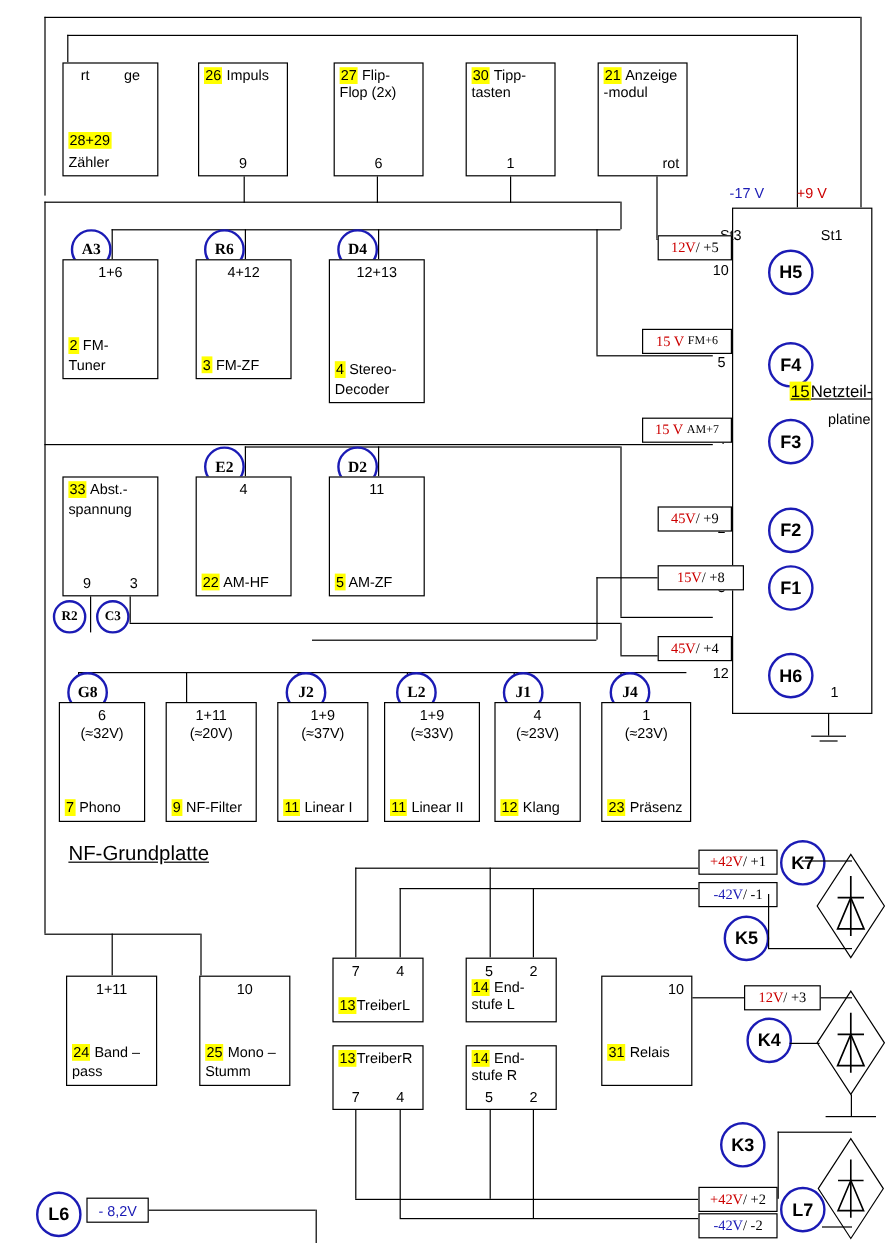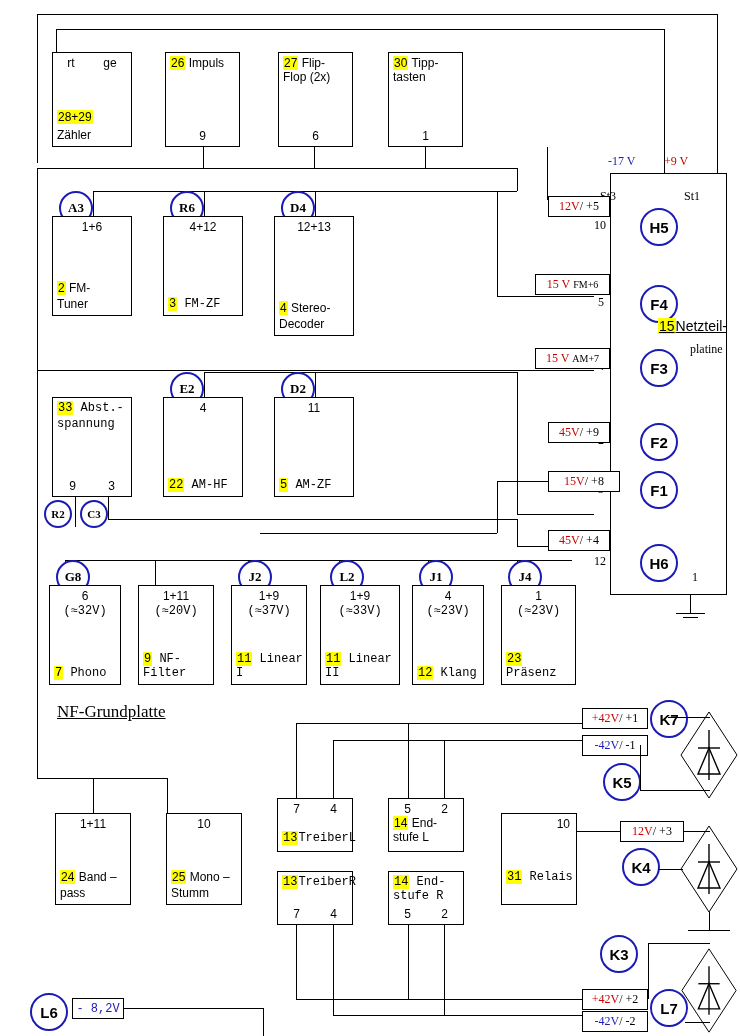--- a/index.html
+++ b/index.html
@@ -40,21 +40,21 @@
             font-size:12px; line-height:14px; }
   .lbl {
     position:absolute; left:4px; right:2px;
     font-size:12px; line-height:14px;
   }
   .lbl.bot { bottom:4px; }
   .lbl.top { top:3px; }
   .num {
     background:#ffff00; padding:0 1px; font-weight:normal;
   }
-  .serif { font-family:Liberation Mono, monospace; }
+  .serif { font-family:Liberation Sans, sans-serif; }
 
   
   .circ {
     position:absolute;
     width:34px; height:34px;
     border:2px solid #1b1bb5;
     border-radius:50%;
     background:#fff;
     display:flex; align-items:center; justify-content:center;
     font-weight:bold; font-size:13px; color:#000;
@@ -70,21 +70,21 @@
     font-family:"Liberation Serif", serif;
     font-size:12px; white-space:nowrap; padding:0 4px;
   }
   .vr { color:#cc0000; }
   .vb { color:#1b1bb5; }
   .vk { color:#000; }
   .vsm { font-size:10px; }
 
   
   .txt { position:absolute; font-size:12px; line-height:13px; white-space:nowrap; }
-  .txt.serif { font-family:Liberation Serif, serif; }
+  .txt.serif { font-family:Liberation Sans, sans-serif; }
   .red { color:#cc0000; }
   .blue { color:#1b1bb5; }
   .ul { text-decoration:underline; }
 
   
   .bridge { position:absolute; }
 </style>
 </head>
 <body>
 
@@ -134,20 +134,30 @@
     <div class="lbl top">
       <span class="num">30</span>
       <span>Tipp-</span>
     </div>
     <div class="lbl" style="top:17px;">tasten</div>
     <div class="pins-b one">
       <span>1</span>
     </div>
   </div>
 
+  <div class="box" style="left:498px; top:52px; width:75px; height:95px;">
+    <div class="lbl top">
+      <span class="num">21</span>
+      <span>Anzeige</span>
+    </div>
+    <div class="lbl" style="top:17px;">-modul</div>
+    <div class="pins-b" style="justify-content:flex-end; padding-right:6px;">
+      <span>rot</span>
+    </div>
+  </div>
 
   <div class="wire wv" style="left:203px; top:147px; height:22px;"></div>
   <div class="wire wv" style="left:314px; top:147px; height:22px;"></div>
   <div class="wire wv" style="left:425px; top:147px; height:22px;"></div>
   <div class="wire wv" style="left:547px; top:147px; height:52px;"></div>
 
   <div class="wire wh" style="left:37px;  top:168px; width:480px;"></div>
   <div class="wire wv" style="left:37px;  top:168px; height:610px;"></div>
   <div class="wire wv" style="left:517px; top:168px; height:23px;"></div>
 

